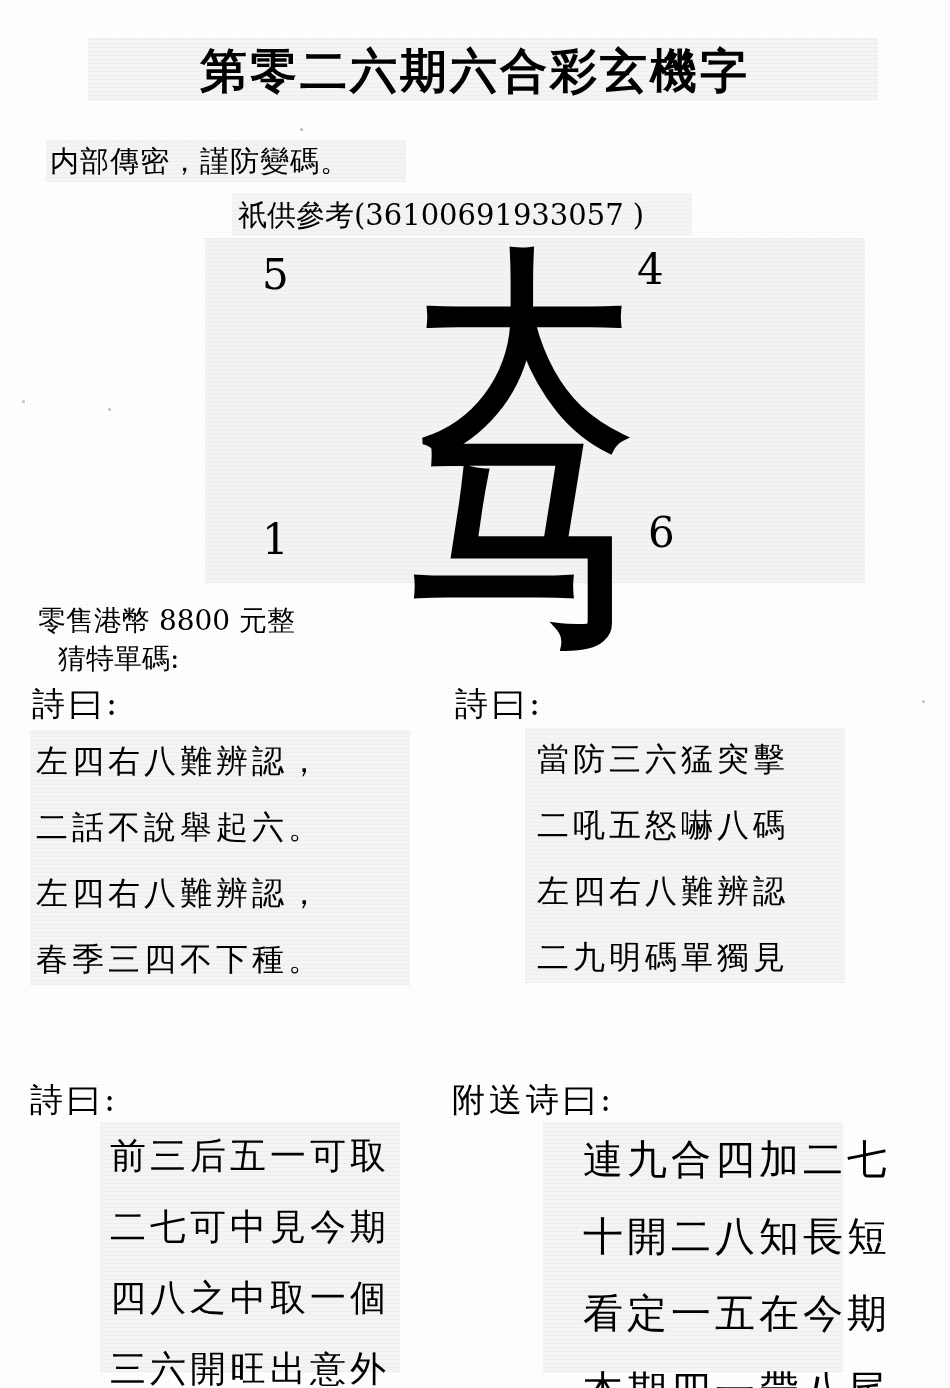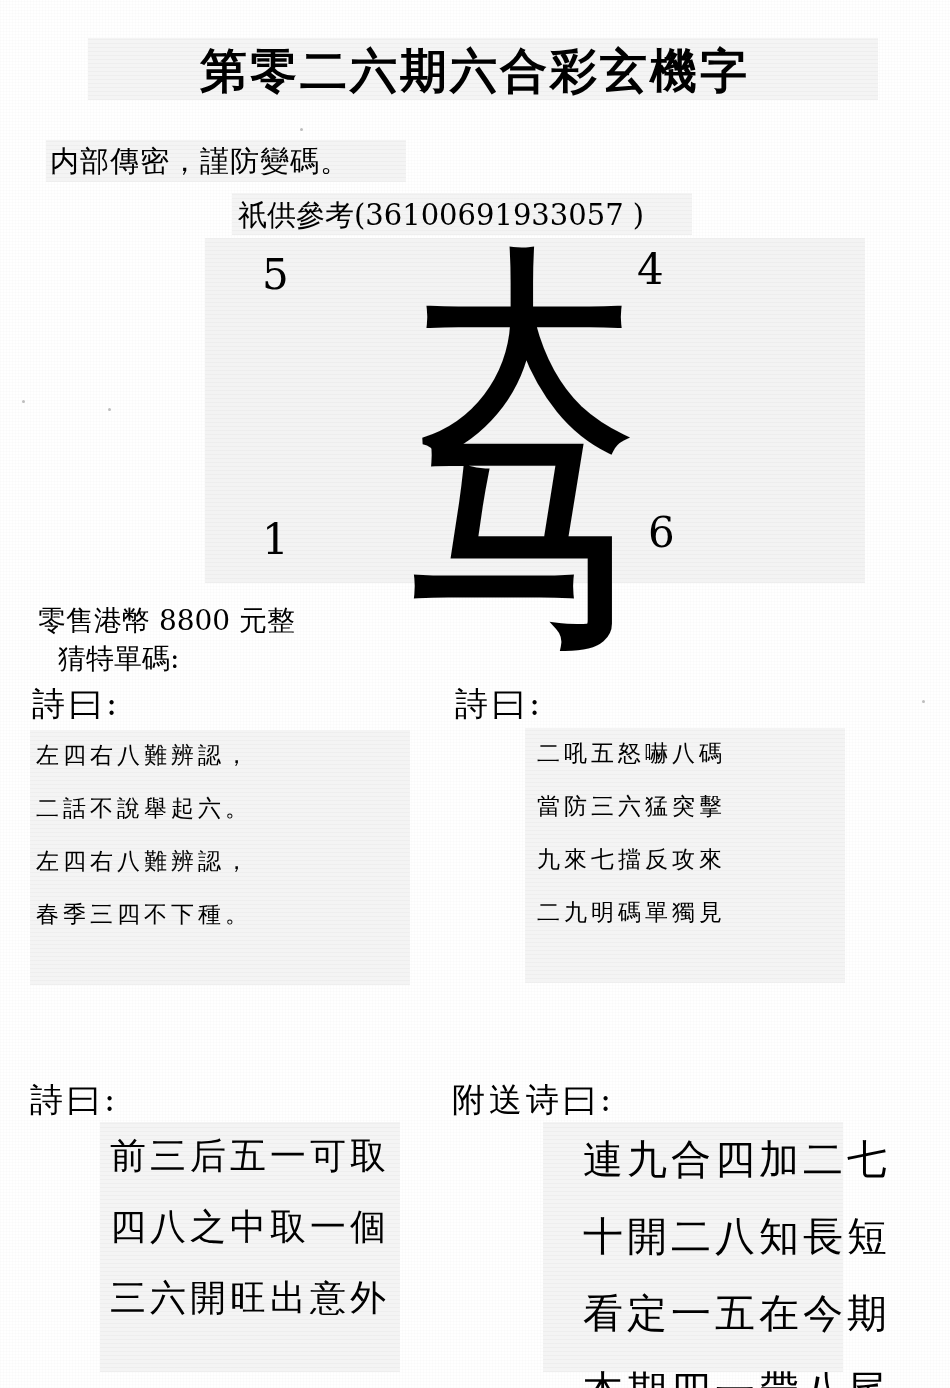--- a/index.html
+++ b/index.html
@@ -156,21 +156,21 @@
   }
 
   .poem-box {
     position: absolute;
     background:
       repeating-linear-gradient(0deg, rgba(0,0,0,0.022) 0px, rgba(0,0,0,0.022) 1px, rgba(255,255,255,0) 1px, rgba(255,255,255,0) 4px),
       #f4f4f4;
   }
   .poem-lines {
     position: absolute;
-    font-size: 23px;
+    font-size: 32px;
     letter-spacing: 4px;
     white-space: nowrap;
   }
   .poem-lines div {
     margin-bottom: 22px;
   }
 
   
   #label-poem-1 { left: 32px;  top: 682px; }
   #label-poem-2 { left: 455px; top: 682px; }
@@ -226,30 +226,31 @@
   <div class="poem-lines" id="lines-poem-1">
     <div>左四右八難辨認，</div>
     <div>二話不說舉起六。</div>
     <div>左四右八難辨認，</div>
     <div>春季三四不下種。</div>
   </div>
 
   <div class="poem-label" id="label-poem-2">詩曰:</div>
   <div class="poem-box" id="box-poem-2"></div>
   <div class="poem-lines" id="lines-poem-2">
+    <div>當防三六猛突擊</div>
     <div>二吼五怒嚇八碼</div>
-    <div>當防三六猛突擊</div>
-    <div>九來七擋反攻來</div>
+    <div>左四右八難辨認</div>
     <div>二九明碼單獨見</div>
   </div>
 
   <div class="poem-label" id="label-poem-3">詩曰:</div>
   <div class="poem-box" id="box-poem-3"></div>
   <div class="poem-lines" id="lines-poem-3">
     <div>前三后五一可取</div>
+    <div>二七可中見今期</div>
     <div>四八之中取一個</div>
     <div>三六開旺出意外</div>
   </div>
 
   <div class="poem-label" id="label-poem-4">附送诗曰:</div>
   <div class="poem-box" id="box-poem-4"></div>
   <div class="poem-lines" id="lines-poem-4">
     <div>連九合四加二七</div>
     <div>十開二八知長短</div>
     <div>看定一五在今期</div>

